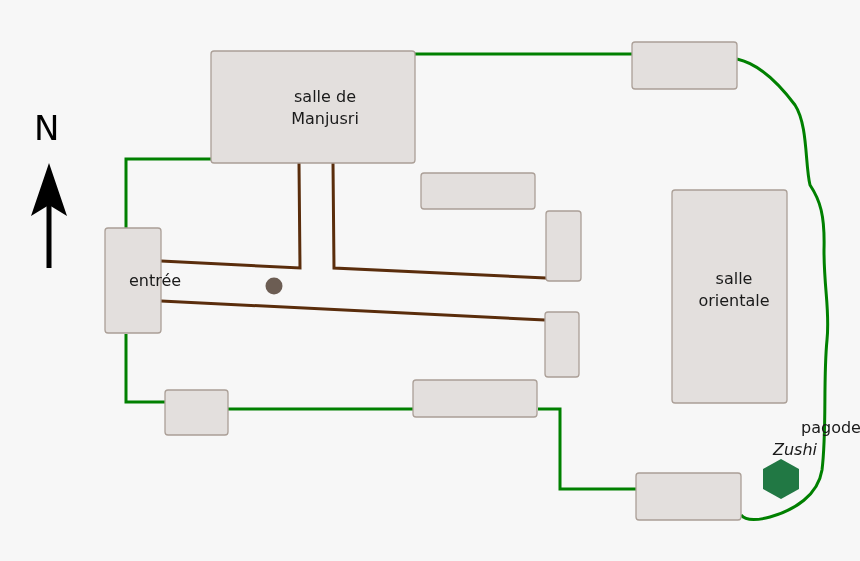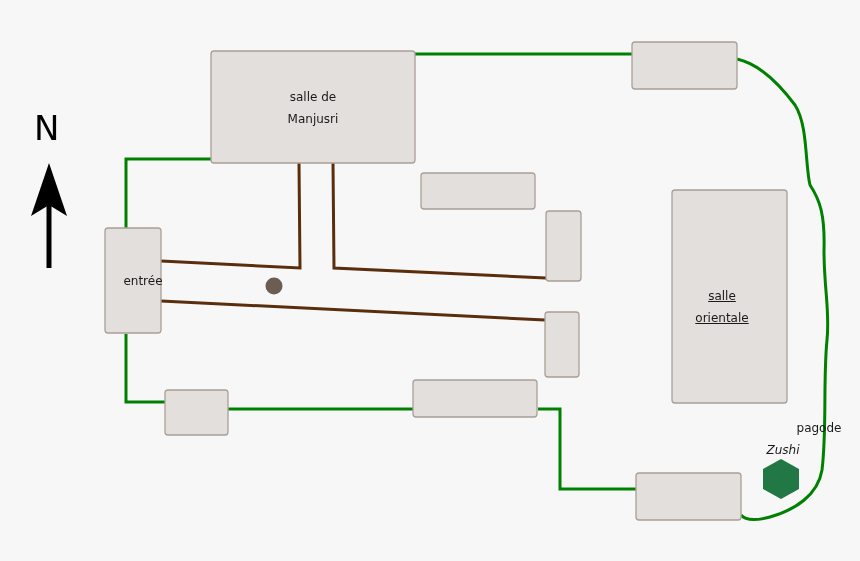--- a/index.html
+++ b/index.html
@@ -1,21 +1,21 @@
 <!DOCTYPE html>
 <html><head>
   <meta charset="utf-8">
   <style>
     html, body { margin: 0; padding: 0; }
     body { width: 860px; height: 561px; background: #f7f7f7; overflow: hidden; position: relative; font-family: "DejaVu Sans", sans-serif; }
     svg { position: absolute; left: 0; top: 0; }
     .bld { fill: #e3dfdd; stroke: #ab9f97; stroke-width: 1.3; }
     .wall { fill: none; stroke: #008000; stroke-width: 3; }
     .path { fill: none; stroke: #5a2d0c; stroke-width: 3; }
-    .lbl { position: absolute; font-size: 12px; color: #1a1a1a; text-align: center; line-height: 22px; }
+    .lbl { position: absolute; font-size: 16px; color: #1a1a1a; text-align: center; line-height: 22px; padding-left: 12px; }
     .north { position: absolute; font-size: 34px; color: #000; }
   </style>
 </head>
 <body>
 
 <svg width="860" height="561" viewBox="0 0 860 561">
 
   <path class="wall" d="M126,229 L126,159 L212,159 M415,54 L632,54 M737,59 C760,64 780,85 795,105 C808,125 805,165 810,185 C820,200 825,215 824,250 C824,290 830,310 827,340 C823,380 827,430 822,470 C818,495 795,510 770,517 C755,521 745,520 741,515 M636,489 L560,489 L560,409 L538,409 M413,409 L228,409 M165,402 L126,402 L126,334"></path>
 
   <path class="path" d="M161,261 L300,268 L299,163"></path>
@@ -41,16 +41,16 @@
     <line x1="49" y1="268" x2="49" y2="205" stroke="#000" stroke-width="5"></line>
     <polygon points="49,163 67,216 49,205 31,216" fill="#000"></polygon>
   </g>
 </svg>
 
 <div class="north" style="left:34px; top:108px; line-height:40px;">N</div>
 
 <div class="lbl" style="left:211px; top:86px; width:204px; white-space:pre-line;">salle de
 Manjusri</div>
 <div class="lbl" style="left:110px; top:270px; width:66px;">entrée</div>
-<div class="lbl" style="left:672px; top:285px; width:100px; white-space:pre-line;text-decoration:underline;">salle
+<div class="lbl" style="left:672px; top:268px; width:100px; white-space:pre-line;">salle
 orientale</div>
 <div class="lbl" style="left:777px; top:417px; width:84px;">pagode</div>
 <div class="lbl" style="left:741px; top:439px; width:84px;font-style:italic;">Zushi</div>
 
 </body></html>

